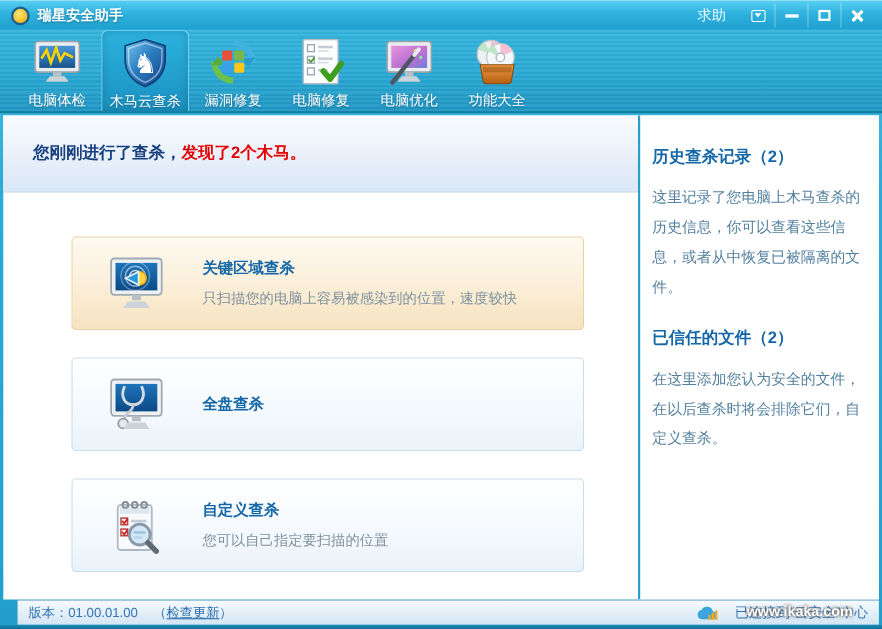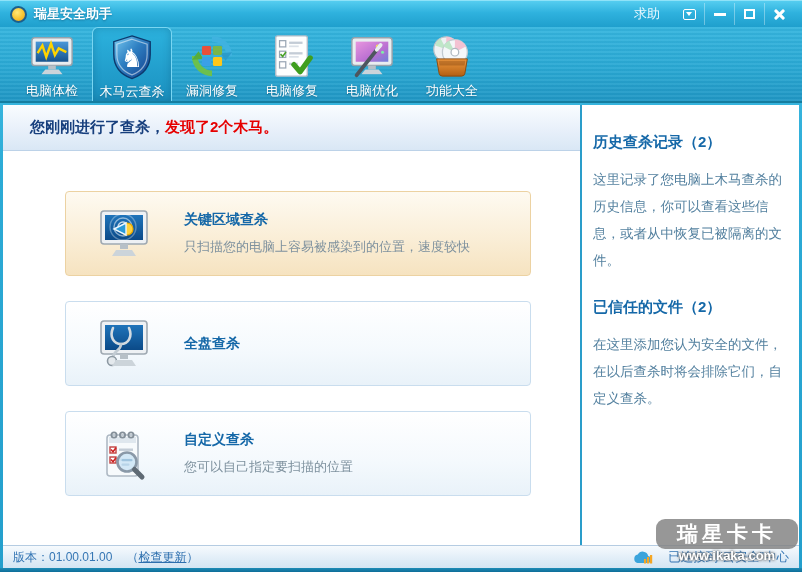--- a/index.html
+++ b/index.html
@@ -51,21 +51,21 @@
     background: linear-gradient(180deg,#2cb2de 0%, #1b91c0 100%);
     border: 1px solid #79d6f2; border-bottom: none; border-radius: 6px 6px 0 0;
     box-shadow: inset 0 0 8px rgba(0,50,80,.25);
   }
   .tb-icon { height: 48px; display: flex; align-items: center; justify-content: center; }
   .tb-label { color: #fff; font-size: 13px; margin-top: 2px; text-shadow: 0 1px 2px rgba(0,60,90,.5); white-space: nowrap; }
   
   .content { position: absolute; top: 105px; left: 3px; right: 3px; bottom: 27px;
     background: #fff; display: flex; }
   .main { width: 577px; flex: none; }
-  .banner { height: 46px; display: flex; align-items: center; padding-left: 27px;
+  .banner { height: 70px; display: flex; align-items: center; padding-left: 27px;
     background: linear-gradient(180deg,#f9fcff 0%, #e8f0fa 55%, #d9e7f5 100%);
     border-bottom: 1px solid #bcd2e8; font-size: 15px; font-weight: bold; }
   .banner .msg-normal { color: #173f7d; }
   .banner .msg-alert { color: #e60000; }
   .cards { padding: 28px 0 0 62px; display: flex; flex-direction: column; gap: 25px; margin-top: 12px; }
   .card { width: 466px; height: 85px; border-radius: 4px; display: flex; align-items: center;
     padding-left: 30px; cursor: pointer;
     background: linear-gradient(180deg,#ffffff 0%, #f4f9fd 60%, #e9f2f9 100%);
     border: 1px solid #c9ddee; }
   .card.highlighted {
@@ -73,21 +73,21 @@
     border: 1px solid #ecd2a2; }
   .card-icon { flex: none; margin-right: 32px; display: flex; }
   .card-title { color: #1568a8; font-size: 14px; font-weight: bold; }
   .card-desc { color: #7e919e; font-size: 13px; margin-top: 9px; }
   
   .sidebar { flex: 1; border-left: 2px solid #2a9dca; padding: 28px 16px 0 11px; background: #fff; }
   .side-title { color: #1568a8; font-size: 15px; font-weight: bold; cursor: pointer; }
   .side-body { color: #53809f; font-size: 13.5px; line-height: 2; margin-top: 14px; }
   .side-section + .side-section { margin-top: 24px; }
   
-  .statusbar { position: absolute; left: 3px; right: 3px; bottom: 4px; height: 23px;
+  .statusbar { position: absolute; left: 16px; right: 3px; bottom: 4px; height: 23px;
     display: flex; align-items: center; padding: 0 10px;
     background: linear-gradient(180deg,#f6fafd 0%, #e2eef8 55%, #d3e5f3 100%);
     border-top: 1px solid #b5cce2; font-size: 12px; color: #39c; color: #3576b4; }
   .version-text { color: #3576b4; }
   .update-wrap { margin-left: 14px; color: #3576b4; }
   .update-link { text-decoration: underline; cursor: pointer; color: #2d6fae; }
   .sb-spacer { flex: 1; }
   .conn { display: flex; align-items: center; gap: 13px; color: #3576b4; font-size: 12.5px; }
   .bottom-edge { position: absolute; left: 0; right: 0; bottom: 0; height: 4px;
     background: linear-gradient(180deg,#1e8cb6,#0e6d98); }
@@ -359,17 +359,16 @@
         <rect x="12" y="10" width="2.2" height="4.5" fill="#f5a623"></rect>
         <rect x="15" y="8" width="2.2" height="6.5" fill="#f5a623"></rect>
         <rect x="18" y="6" width="2.2" height="8.5" fill="#f5a623"></rect>
       </svg>
       <span>已连接到“云安全”中心</span>
     </span>
   </div>
   <div class="bottom-edge"></div>
 
   <div class="watermark">
-    <div class="wm-pill">瑞星卡卡</div>
     <div class="wm-url">www.ikaka.com</div>
   </div>
 
 </div>
 
 </body></html>

